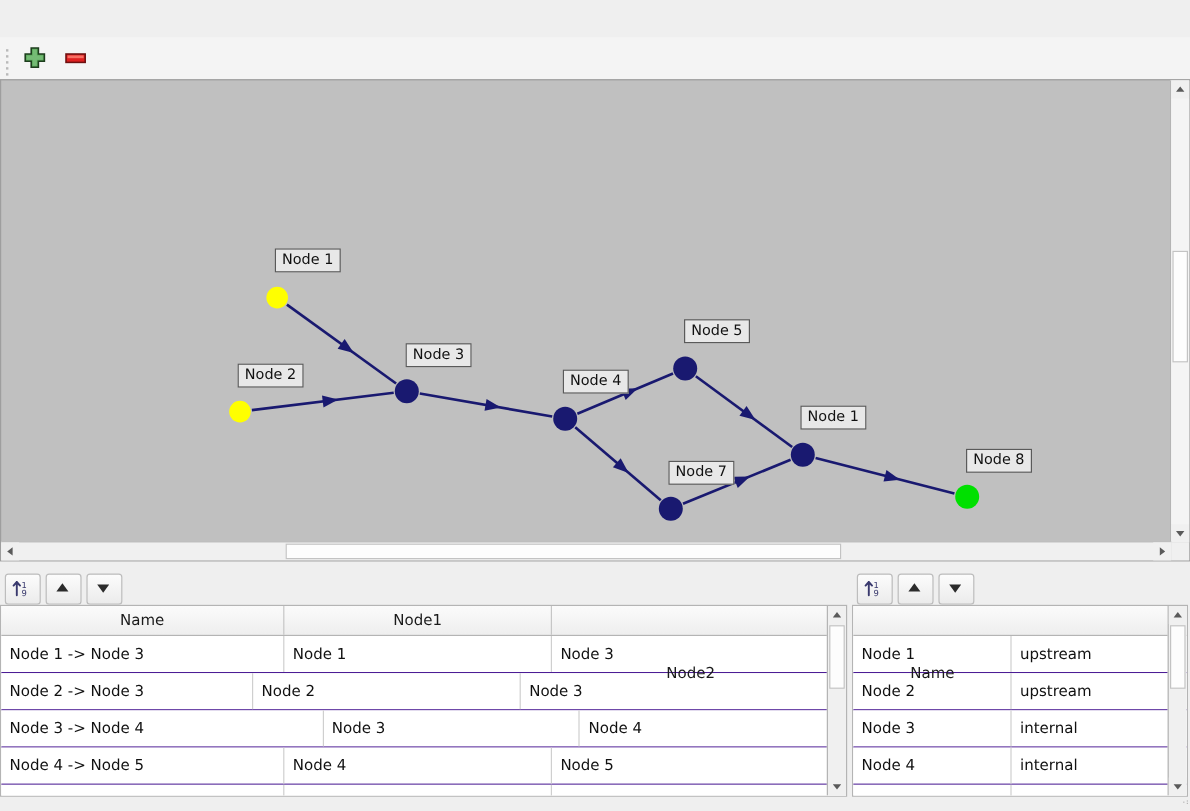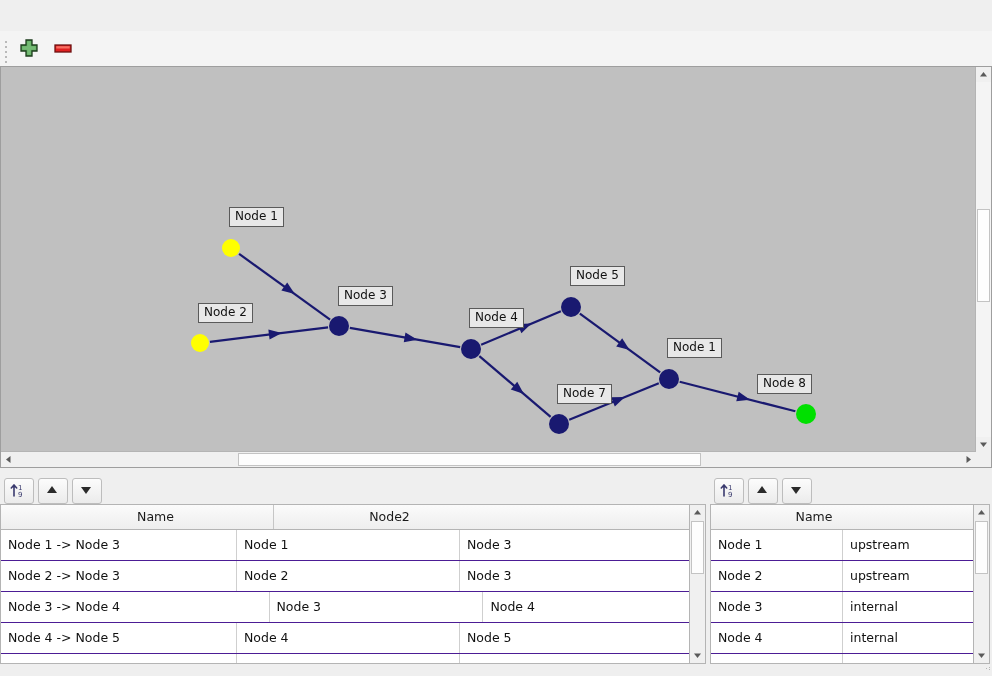--- a/index.html
+++ b/index.html
@@ -87,26 +87,26 @@
   }
   .mini-btn.b0{left:4px;}
   .mini-btn.b1{left:38px;}
   .mini-btn.b2{left:72px;}
   .mini-btn svg{position:absolute;left:0;top:0;}
 
   .table{
     position:absolute;top:28px;left:0;background:#fff;
     border:1px solid #b4b4b4;box-sizing:border-box;overflow:hidden;
   }
-  .thead{display:flex;height:24px;background:linear-gradient(#fbfbfb,#eeeeee);border-bottom:1px solid #b4b4b4;padding-left:37px;}
+  .thead{display:flex;height:24px;background:linear-gradient(#fbfbfb,#eeeeee);border-bottom:1px solid #b4b4b4;}
   .th{
     height:24px;line-height:24px;text-align:center;font-size:12.5px;color:#1a1a1a;
     border-right:1px solid #c6c6c6;box-sizing:border-box;cursor:pointer;overflow:hidden;
   }
-  .th:last-child{border-right:none;}
+  .th:last-child{border-right:none;margin-top:44px;}
   .trow{display:flex;height:30px;border-bottom:1px solid #4c1d95;background:#fff;}
   .td{
     height:30px;line-height:30px;font-size:12.5px;color:#111;
     padding-left:7px;border-right:1px solid #cfcfcf;box-sizing:border-box;
     overflow:hidden;white-space:nowrap;cursor:pointer;
   }
   .td:last-child{border-right:none;}
   .trow.filler{height:14px;}
   .trow.filler .td{height:14px;}
 
@@ -184,21 +184,21 @@
           </g>
       </svg>
       <div id="label-layer">
           <div class="node-label" style="left: 228px; top: 140px;">Node 1</div>
           <div class="node-label" style="left: 197px; top: 236px;">Node 2</div>
           <div class="node-label" style="left: 337px; top: 219px;">Node 3</div>
           <div class="node-label" style="left: 468px; top: 241px;">Node 4</div>
           <div class="node-label" style="left: 569px; top: 199px;">Node 5</div>
           <div class="node-label" style="left: 556px; top: 317px;">Node 7</div>
           <div class="node-label" style="left: 666px; top: 271px;">Node 1</div>
-          <div class="node-label" style="left: 756px; top: 307px;">Node 8</div>
+          <div class="node-label" style="left: 804px; top: 307px;">Node 8</div>
         </div>
 
     </div>
 
     <div class="sb-v">
       <div class="sb-arrow" style="top:0;">
         <svg width="15" height="15" viewBox="0 0 15 15">
             <path d="M7.5 5 L11 9.5 L4 9.5 Z" fill="#5a5a5a"></path>
           </svg>
       </div>
@@ -250,30 +250,31 @@
       <div class="mini-btn b2">
         <svg width="26" height="22" viewBox="0 0 26 22">
             <path d="M13 15 L18 8 L8 8 Z" fill="#2b2b2b"></path>
           </svg>
       </div>
     </div>
 
     <div class="table" id="links-table" style="width:706px;height:160px;">
       <div class="thead" id="links-head">
           <div class="th" style="width: 236px;">Name</div>
+          <div class="th" style="width: 223px;">Node1</div>
           <div class="th" style="width: 231px;">Node2</div>
         </div>
       <div id="links-body">
           <div class="trow">
             <div class="td" style="width: 236px;">Node 1 -&gt; Node 3</div>
             <div class="td" style="width: 223px;">Node 1</div>
             <div class="td" style="width: 231px;">Node 3</div>
           </div>
           <div class="trow">
-            <div class="td" style="width: 236px;">Node 2 -&gt; Node 3</div>
+            <div class="td" style="width: 210px;">Node 2 -&gt; Node 3</div>
             <div class="td" style="width: 223px;">Node 2</div>
             <div class="td" style="width: 231px;">Node 3</div>
           </div>
           <div class="trow">
             <div class="td" style="width: 280px;">Node 3 -&gt; Node 4</div>
             <div class="td" style="width: 223px;">Node 3</div>
             <div class="td" style="width: 231px;">Node 4</div>
           </div>
           <div class="trow">
             <div class="td" style="width: 236px;">Node 4 -&gt; Node 5</div>

